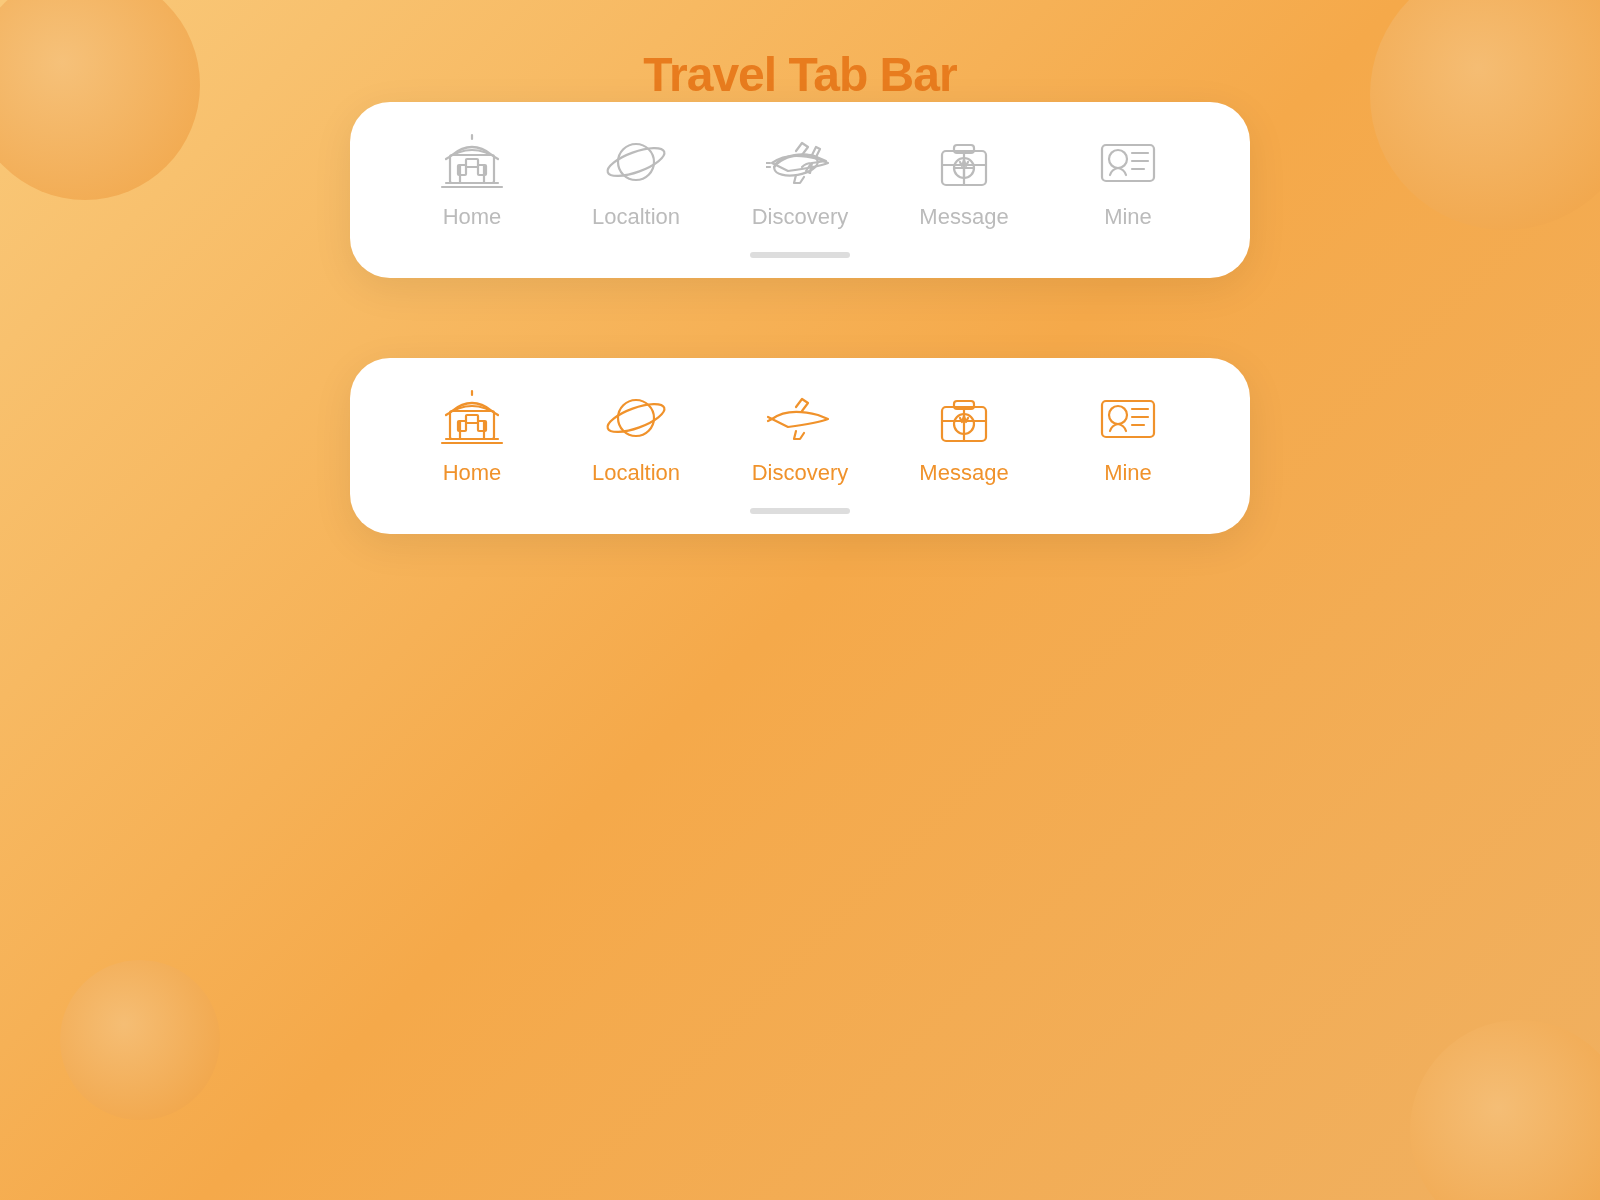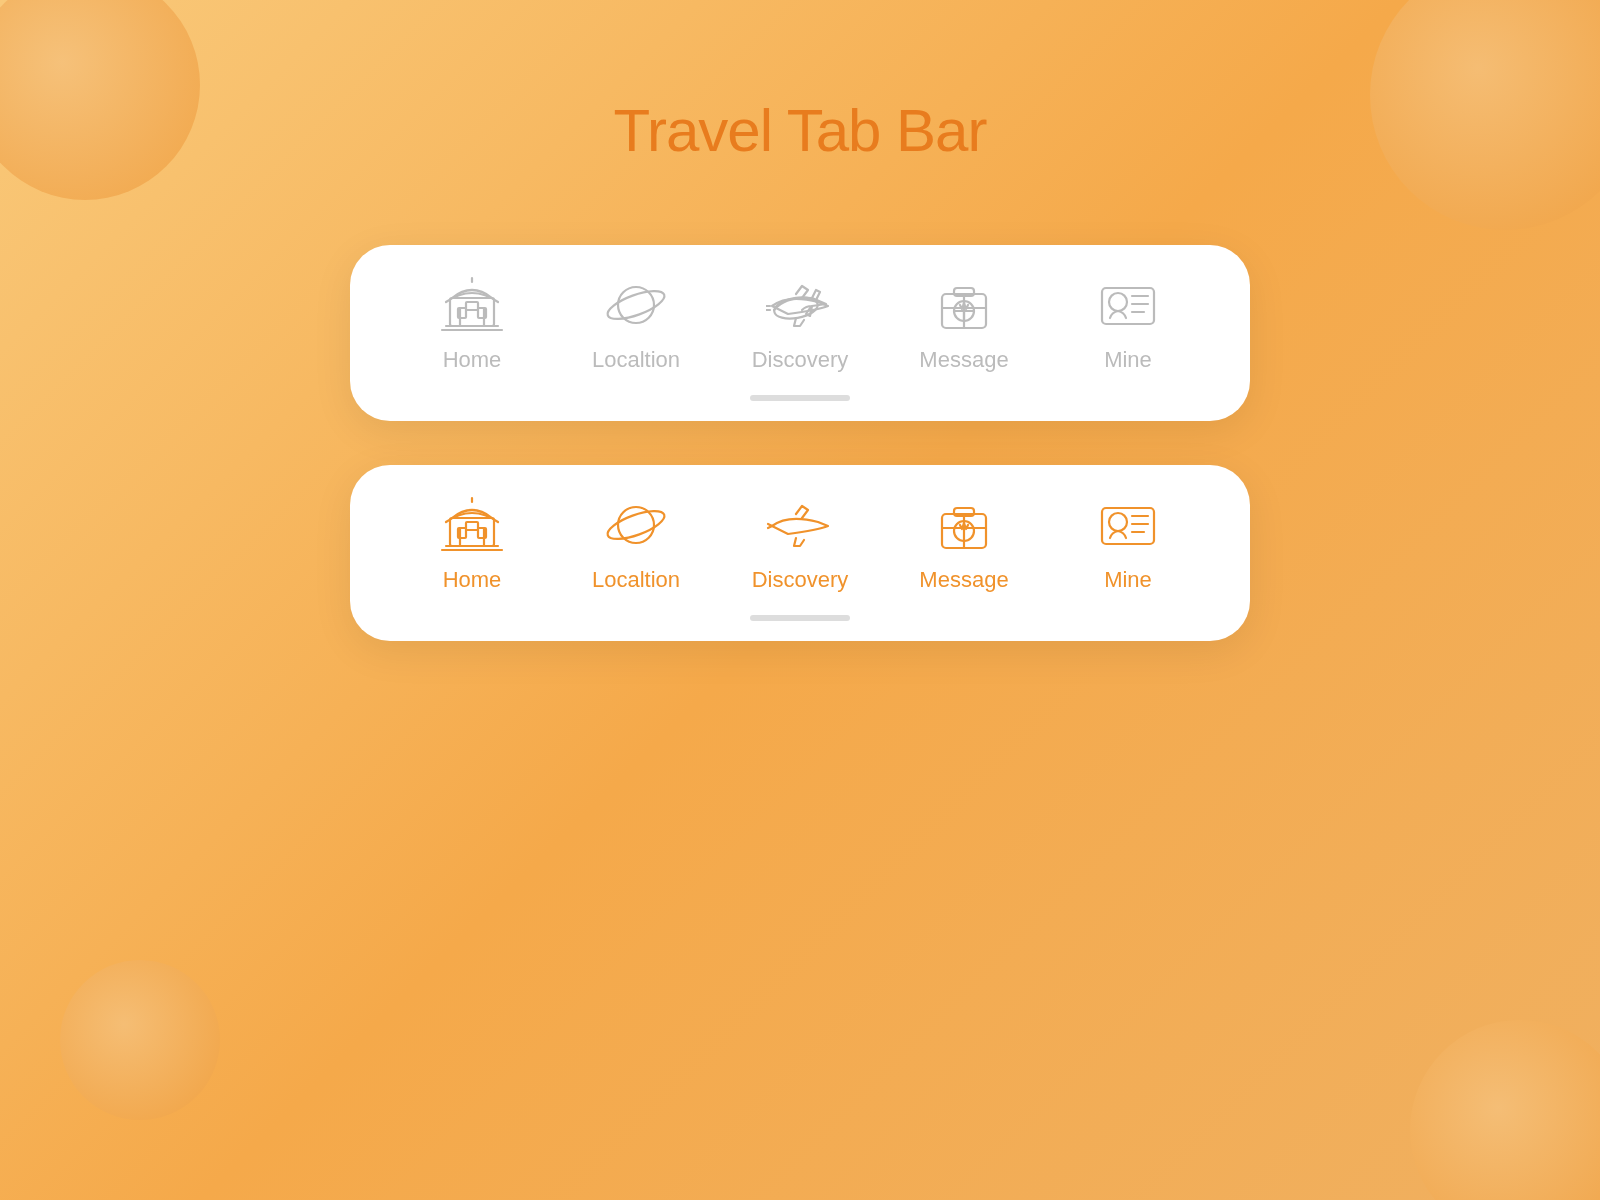--- a/index.html
+++ b/index.html
@@ -35,35 +35,34 @@
     .circle-bl {
       width: 160px; height: 160px;
       bottom: 80px; left: 60px;
     }
     .circle-br {
       width: 220px; height: 220px;
       bottom: -40px; right: -30px;
     }
 
     .page-title {
-      margin-top: 96px;
-      font-size: 60px;
-      font-weight: 400;
+      margin-top: 47px;
+      font-size: 48px;
+      font-weight: 700;
       color: #e87c1e;
       text-align: center;
       letter-spacing: -1px;
       z-index: 1;
     }
 
     .tab-bars-container {
       display: flex;
       flex-direction: column;
       align-items: flex-end;
-      gap: 44px;
-      margin-top: 80px;
+      gap: 80px;
       z-index: 1;
     }
 
     .tab-bar {
       background: white;
       border-radius: 40px;
       width: 900px;
       padding: 30px 40px 20px 40px;
       box-shadow: 0 10px 40px rgba(0,0,0,0.08);
       display: flex;

